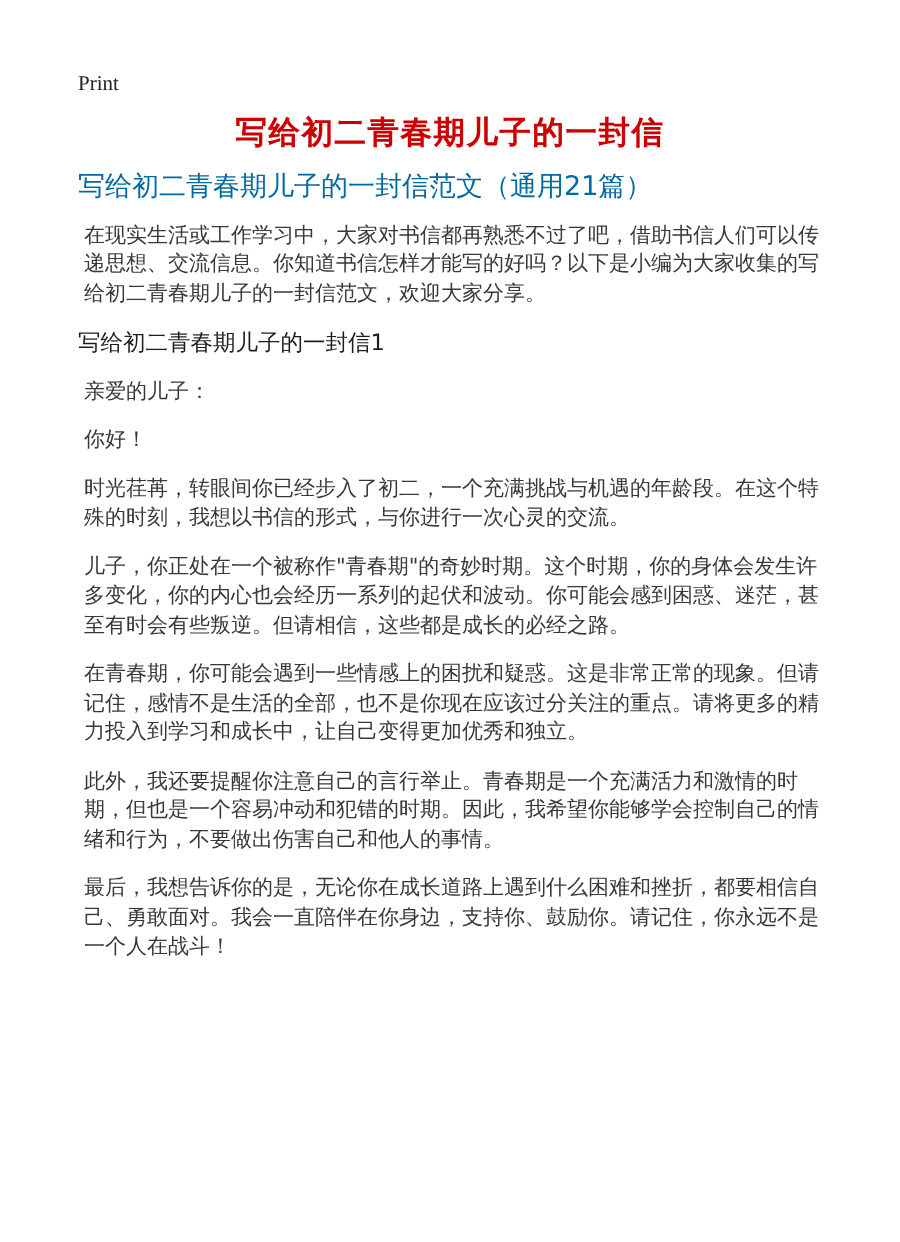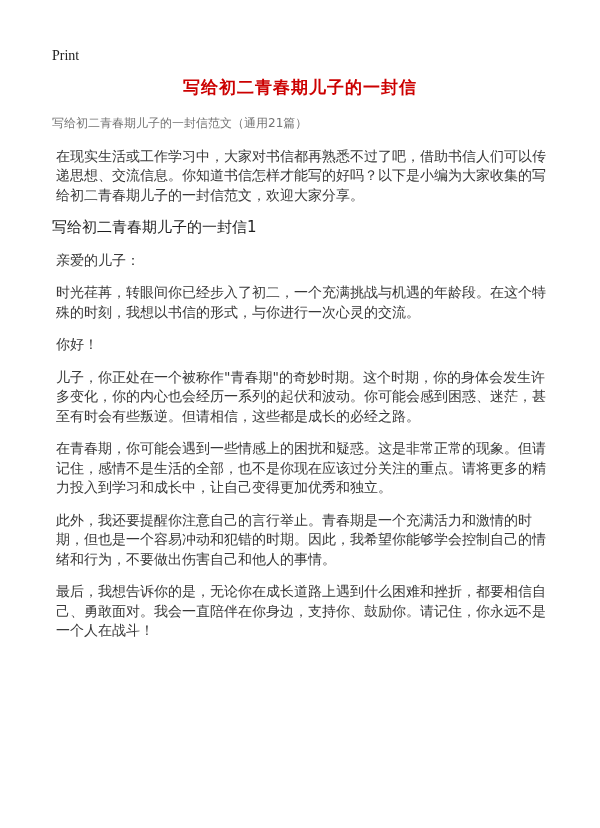--- a/index.html
+++ b/index.html
@@ -26,32 +26,32 @@
     font-family: "Liberation Serif", serif;
     font-size: 14px;
     color: #222222;
     margin: 0 0 10px 0;
     text-decoration: none;
     cursor: pointer;
   }
   h1.doc-title {
     margin: 0 0 14px 0;
     text-align: center;
-    font-size: 17px;
+    font-size: 21px;
     line-height: 26px;
     font-weight: bold;
     color: #cc0000; 
     letter-spacing: 1px;
   }
   .subtitle {
     margin: 0 0 13px 0;
-    font-size: 12px;
+    font-size: 18px;
     line-height: 19.5px;
     font-weight: normal;
-    color: #737373;
+    color: #0369a1;
   }
   p.body-para {
     margin: 0 0 13px 4px;
     font-size: 14px;
     line-height: 19.5px;
     color: #383838;
     text-align: left;
   }
   h2.section-heading {
     margin: 0 0 13px 0;
@@ -71,23 +71,23 @@
   <h1 class="doc-title">写给初二青春期儿子的一封信</h1>
 
   <div class="subtitle">写给初二青春期儿子的一封信范文（通用21篇）</div>
 
   <p class="body-para">在现实生活或工作学习中，大家对书信都再熟悉不过了吧，借助书信人们可以传递思想、交流信息。你知道书信怎样才能写的好吗？以下是小编为大家收集的写给初二青春期儿子的一封信范文，欢迎大家分享。</p>
 
   <h2 class="section-heading">写给初二青春期儿子的一封信1</h2>
 
   <p class="body-para">亲爱的儿子：</p>
 
+  <p class="body-para">你好！</p>
+
   <p class="body-para">时光荏苒，转眼间你已经步入了初二，一个充满挑战与机遇的年龄段。在这个特殊的时刻，我想以书信的形式，与你进行一次心灵的交流。</p>
-
-  <p class="body-para">你好！</p>
 
   <p class="body-para">儿子，你正处在一个被称作"青春期"的奇妙时期。这个时期，你的身体会发生许多变化，你的内心也会经历一系列的起伏和波动。你可能会感到困惑、迷茫，甚至有时会有些叛逆。但请相信，这些都是成长的必经之路。</p>
 
 
 
   <p class="body-para">在青春期，你可能会遇到一些情感上的困扰和疑惑。这是非常正常的现象。但请记住，感情不是生活的全部，也不是你现在应该过分关注的重点。请将更多的精力投入到学习和成长中，让自己变得更加优秀和独立。</p>
 
   <p class="body-para">此外，我还要提醒你注意自己的言行举止。青春期是一个充满活力和激情的时期，但也是一个容易冲动和犯错的时期。因此，我希望你能够学会控制自己的情绪和行为，不要做出伤害自己和他人的事情。</p>
 
   <p class="body-para">最后，我想告诉你的是，无论你在成长道路上遇到什么困难和挫折，都要相信自己、勇敢面对。我会一直陪伴在你身边，支持你、鼓励你。请记住，你永远不是一个人在战斗！</p>

